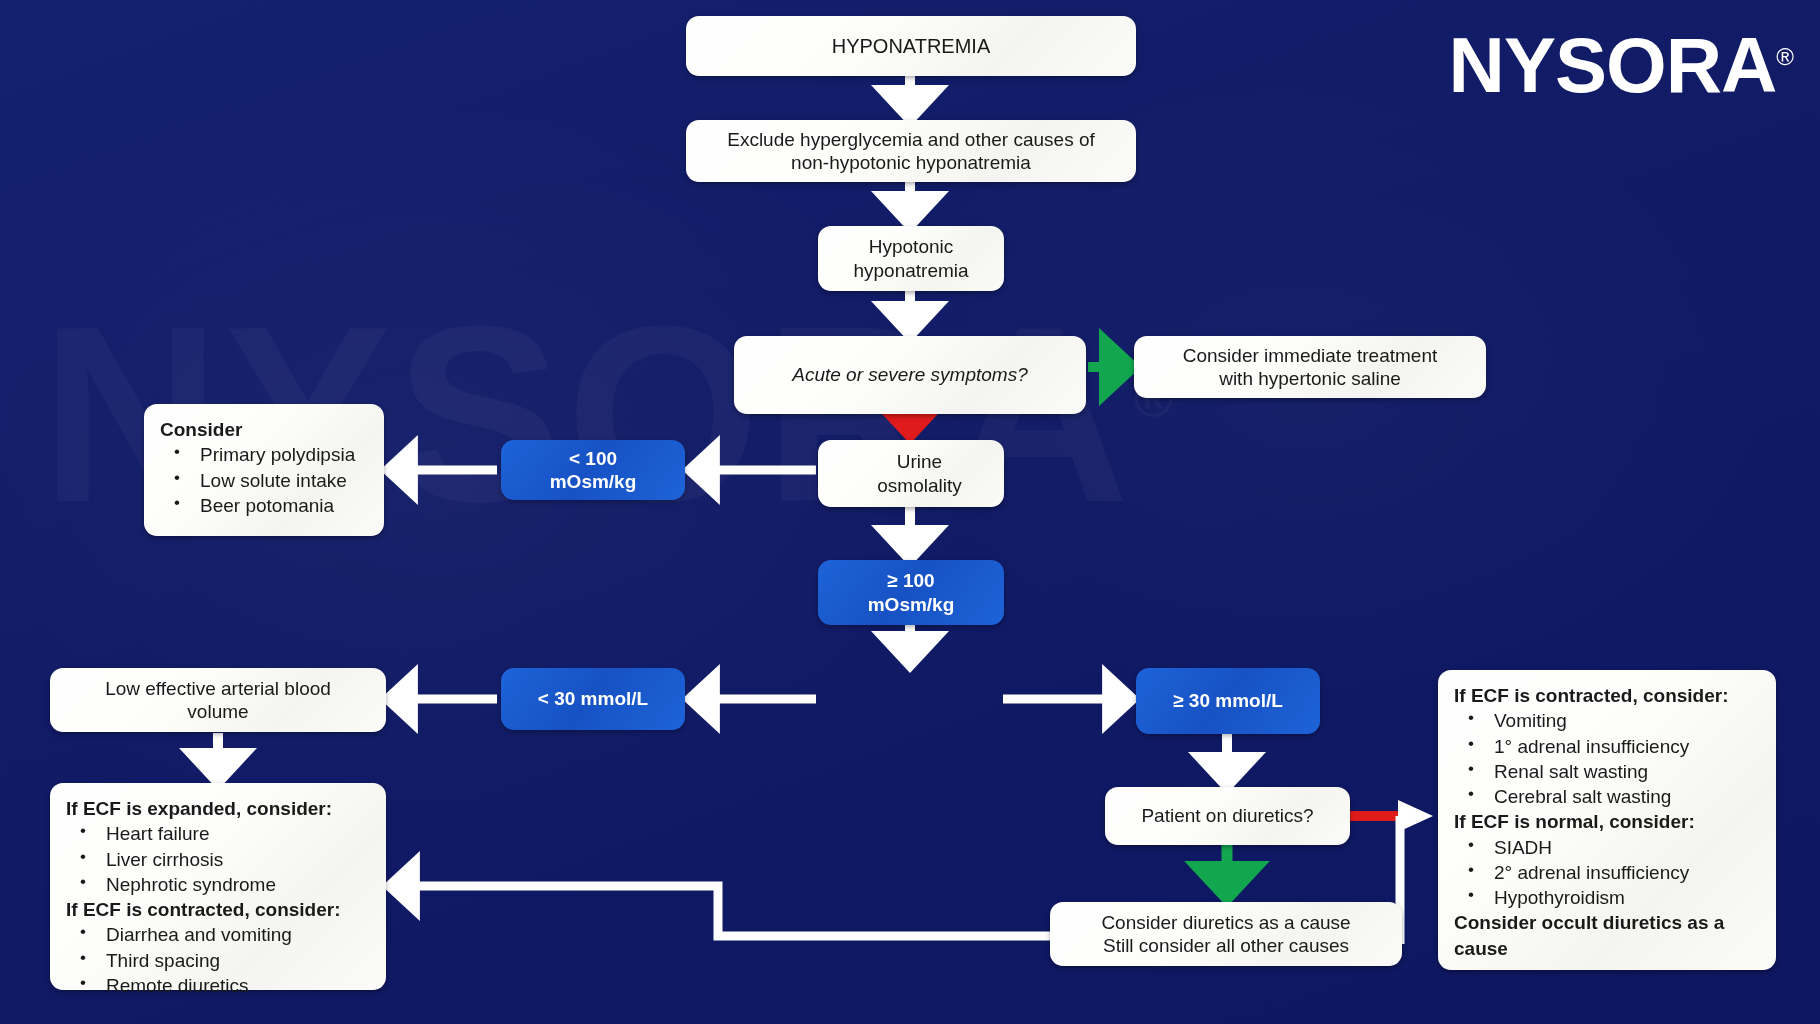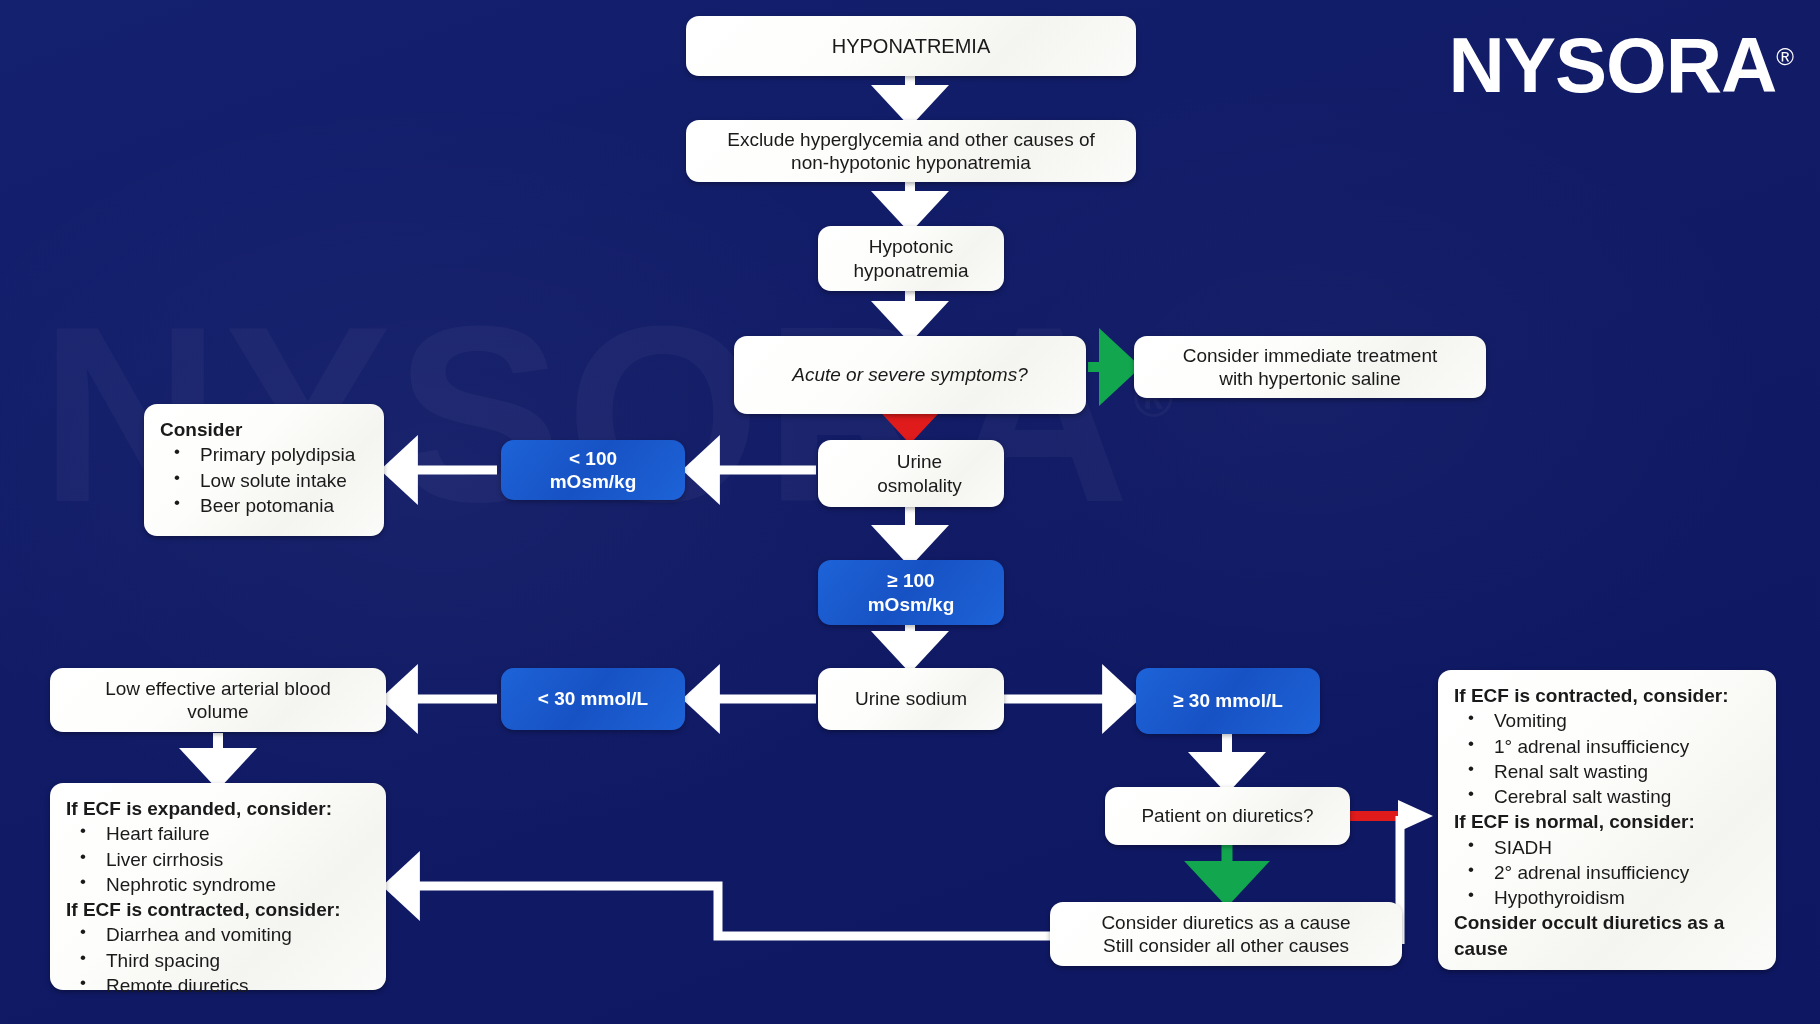--- a/index.html
+++ b/index.html
@@ -214,23 +214,20 @@
 
   <div class="node white listbox" style="left:144px;top:404px;width:240px;height:132px;font-size:19px;">
     <div class="hdr">Consider</div>
     <ul>
       <li>Primary polydipsia</li>
       <li>Low solute intake</li>
       <li>Beer potomania</li>
     </ul>
   </div>
 
-  <div class="node white" style="left:818px;top:668px;width:186px;height:62px;font-size:19px;">
-    <span class="txt">Urine sodium</span>
-  </div>
 
   <div class="node blue" style="left:501px;top:668px;width:184px;height:62px;font-size:19px;">
     <span class="txt">&lt; 30 mmol/L</span>
   </div>
 
   <div class="node blue" style="left:1136px;top:668px;width:184px;height:66px;font-size:19px;">
     <span class="txt">≥ 30 mmol/L</span>
   </div>
 
   <div class="node white" style="left:50px;top:668px;width:336px;height:64px;font-size:19px;">

